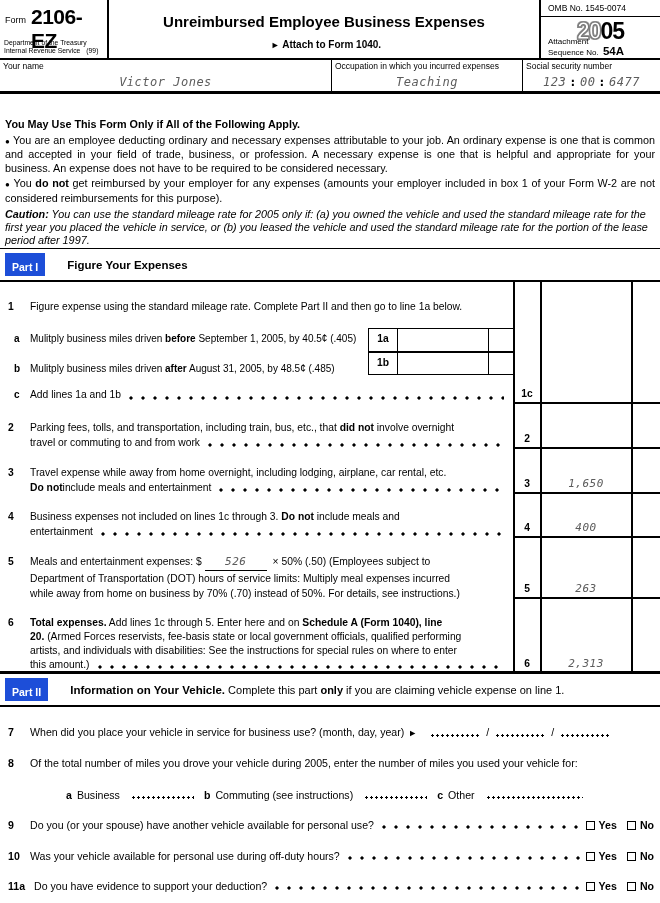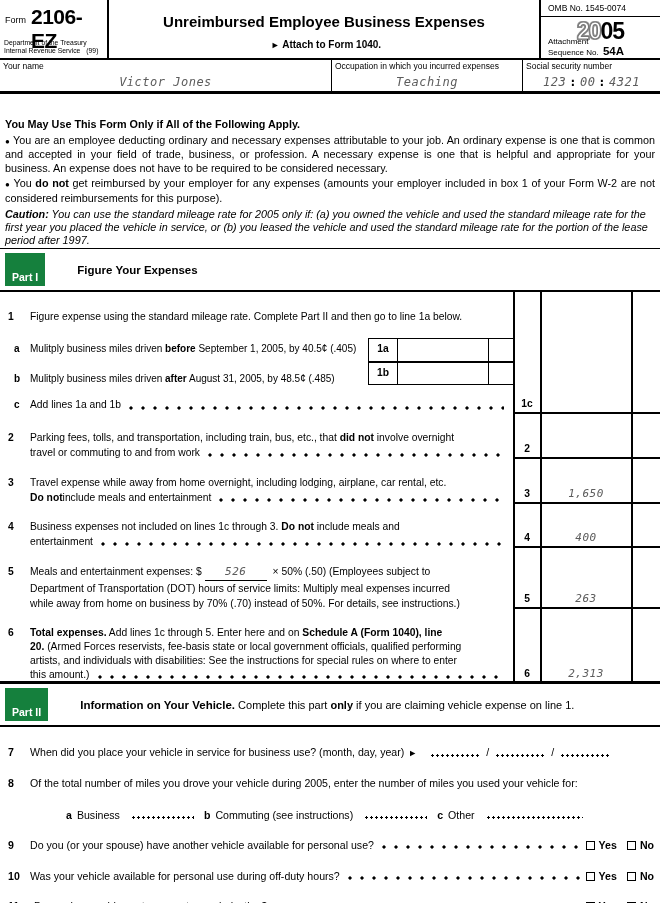--- a/index.html
+++ b/index.html
@@ -46,22 +46,22 @@
   .elig { height:134px; padding:4px 5px 0 5px; line-height:13.6px; font-size:10.8px; overflow:hidden;margin-top:20px; }
   .elig-heading { font-weight:bold; margin-bottom:2px; }
   .elig p.bullet { text-align:justify; margin-bottom:2px; }
   .bullet-dot { font-size:8px; margin-right:3px; }
   .caution { font-style:italic; line-height:13px; }
   .caution .cl { font-weight:bold; }
 
   
   .part-head { border-top:1.5px solid #000; border-bottom:2.5px solid #000;
                padding:4px 0 4px 5px; display:flex; align-items:center; }
-  .part-badge { background:#15803d; color:#fff; font-weight:bold; font-size:10.5px;
-                padding:18px 7px 3px 7px; margin-right:32px; }
+  .part-badge { background:#1d4ed8; color:#fff; font-weight:bold; font-size:10.5px;
+                padding:8px 7px 3px 7px; margin-right:22px; }
   .part-title { font-weight:bold; font-size:11.5px; }
   .part-desc { font-size:11px; font-weight:normal; }
 
   
   .p1body { position:relative; height:392px; border-bottom:3px solid #000; font-size:10.3px; }
   .vline { position:absolute; top:0; bottom:0; background:#000; }
   .v515 { left:513px; width:2px; }
   .v541 { left:540px; width:1.5px; }
   .v633 { left:631px; width:1.5px; }
   .hline { position:absolute; left:513px; right:0; height:2px; background:#000; }
@@ -146,21 +146,21 @@
     <div class="nr-cell nr-c1">
       <span class="nr-label">Your name</span>
       <span class="nr-value hw">Victor Jones</span>
     </div>
     <div class="nr-cell nr-c2">
       <span class="nr-label">Occupation in which you incurred expenses</span>
       <span class="nr-value hw">Teaching</span>
     </div>
     <div class="nr-cell nr-c3">
       <span class="nr-label">Social security number</span>
-      <span class="nr-value hw"><span>123</span><span class="ssn-sep">:</span><span>00</span><span class="ssn-sep">:</span><span>4321</span></span>
+      <span class="nr-value hw"><span>123</span><span class="ssn-sep">:</span><span>00</span><span class="ssn-sep">:</span><span>6477</span></span>
     </div>
   </div>
 
   <div class="elig">
     <div class="elig-heading">You May Use This Form Only if All of the Following Apply.</div>
     <p class="bullet"><span class="bullet-dot">●</span><span>You are an employee deducting ordinary and necessary expenses attributable to your job. An ordinary expense is one that is common and accepted in your field of trade, business, or profession. A necessary expense is one that is helpful and appropriate for your business. An expense does not have to be required to be considered necessary.</span></p>
     <p class="bullet"><span class="bullet-dot">●</span><span>You </span><span class="b">do not</span><span> get reimbursed by your employer for any expenses (amounts your employer included in box 1 of your Form W-2 are not considered reimbursements for this purpose).</span></p>
     <p class="caution"><span class="cl">Caution:</span><span> You can use the standard mileage rate for 2005 only if: (a) you owned the vehicle and used the standard mileage rate for the first year you placed the vehicle in service, or (b) you leased the vehicle and used the standard mileage rate for the portion of the lease period after 1997.</span></p>
   </div>
 

